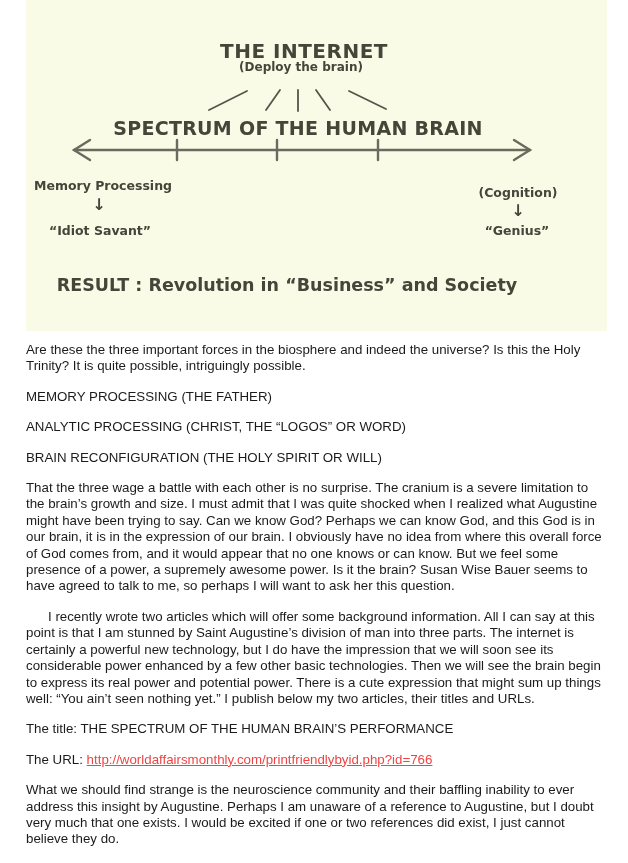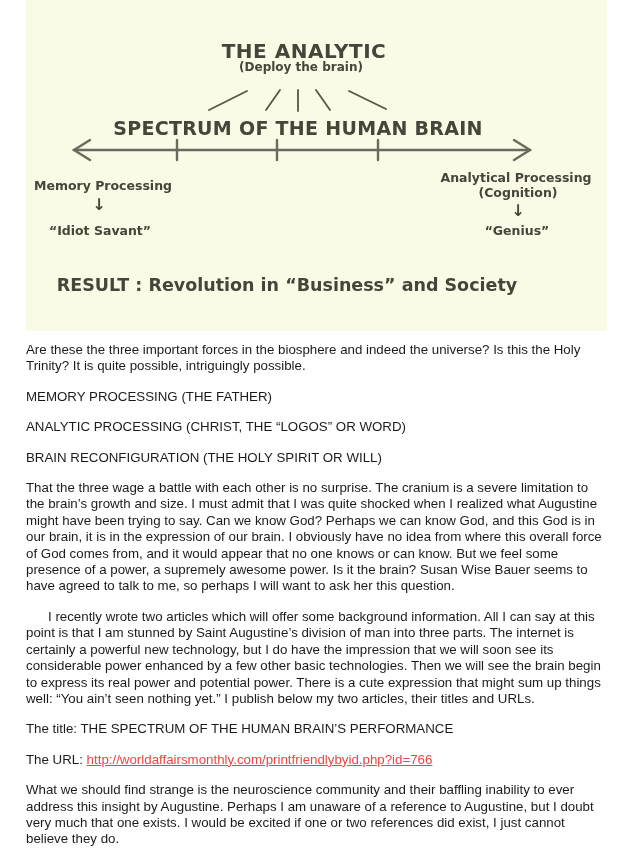--- a/index.html
+++ b/index.html
@@ -72,29 +72,28 @@
       <g stroke="#6a6a5e" stroke-width="2.4" stroke-linecap="round" fill="none">
         <line x1="48" y1="150" x2="504" y2="150"></line>
         <polyline points="64,140 48,150 64,160"></polyline>
         <polyline points="488,140 504,150 488,160"></polyline>
         <line x1="151" y1="140" x2="151" y2="160"></line>
         <line x1="251" y1="140" x2="251" y2="160"></line>
         <line x1="352" y1="140" x2="352" y2="160"></line>
       </g>
     </svg>
 
-    <div class="dg-abs dg-title">THE ANALYTIC</div>
+    <div class="dg-abs dg-title">THE INTERNET</div>
     <div class="dg-abs dg-subtitle">(Deploy the brain)</div>
     <div class="dg-abs dg-spectrum">SPECTRUM OF THE HUMAN BRAIN</div>
 
     <div class="dg-abs dg-left-label">Memory Processing</div>
     <div class="dg-abs dg-left-arrow">↓</div>
     <div class="dg-abs dg-left-value">“Idiot Savant”</div>
 
-    <div class="dg-abs dg-right-label">Analytical Processing</div>
     <div class="dg-abs dg-right-sublabel">(Cognition)</div>
     <div class="dg-abs dg-right-arrow">↓</div>
     <div class="dg-abs dg-right-value">“Genius”</div>
 
     <div class="dg-abs dg-result">RESULT : Revolution in “Business” and Society</div>
   </div>
 
   <div class="content">
     <p>Are these the three important forces in the biosphere and indeed the universe? Is this the Holy Trinity? It is quite possible, intriguingly possible.</p>
     <p>MEMORY PROCESSING (THE FATHER)</p>

